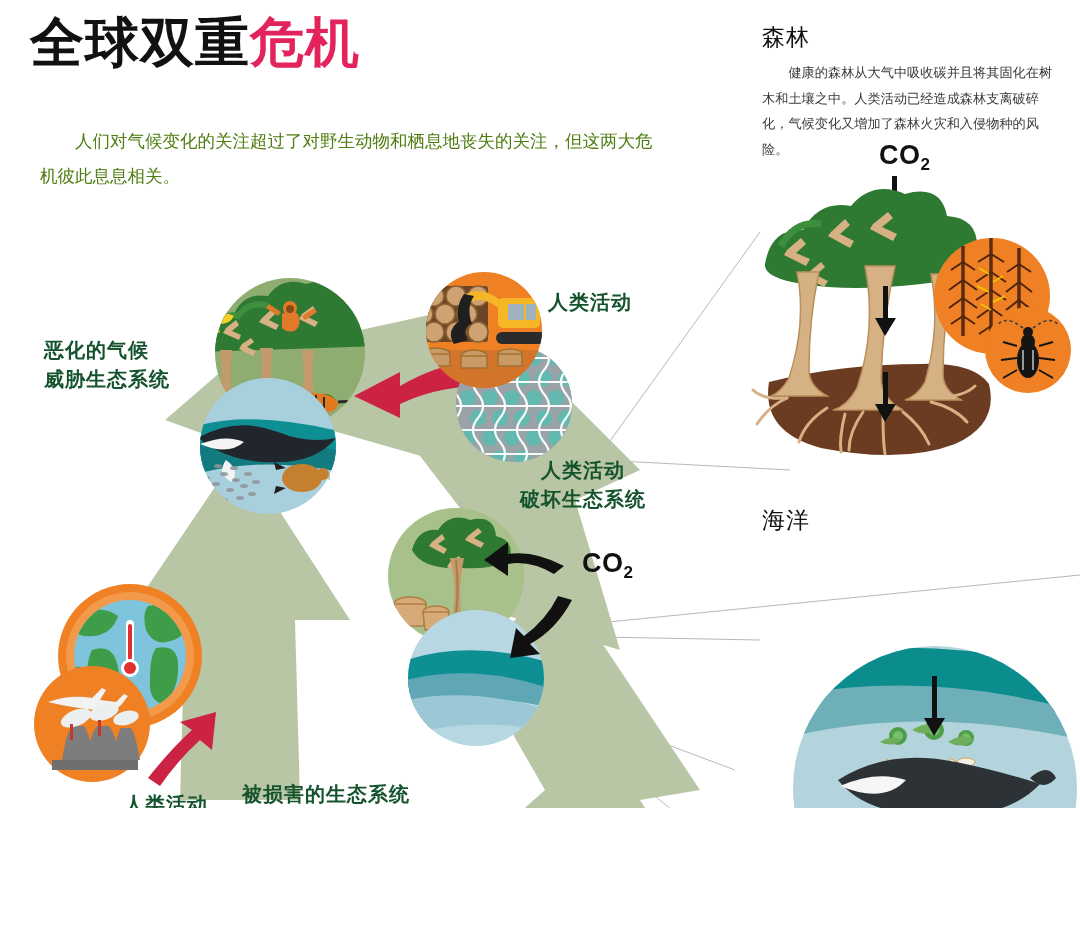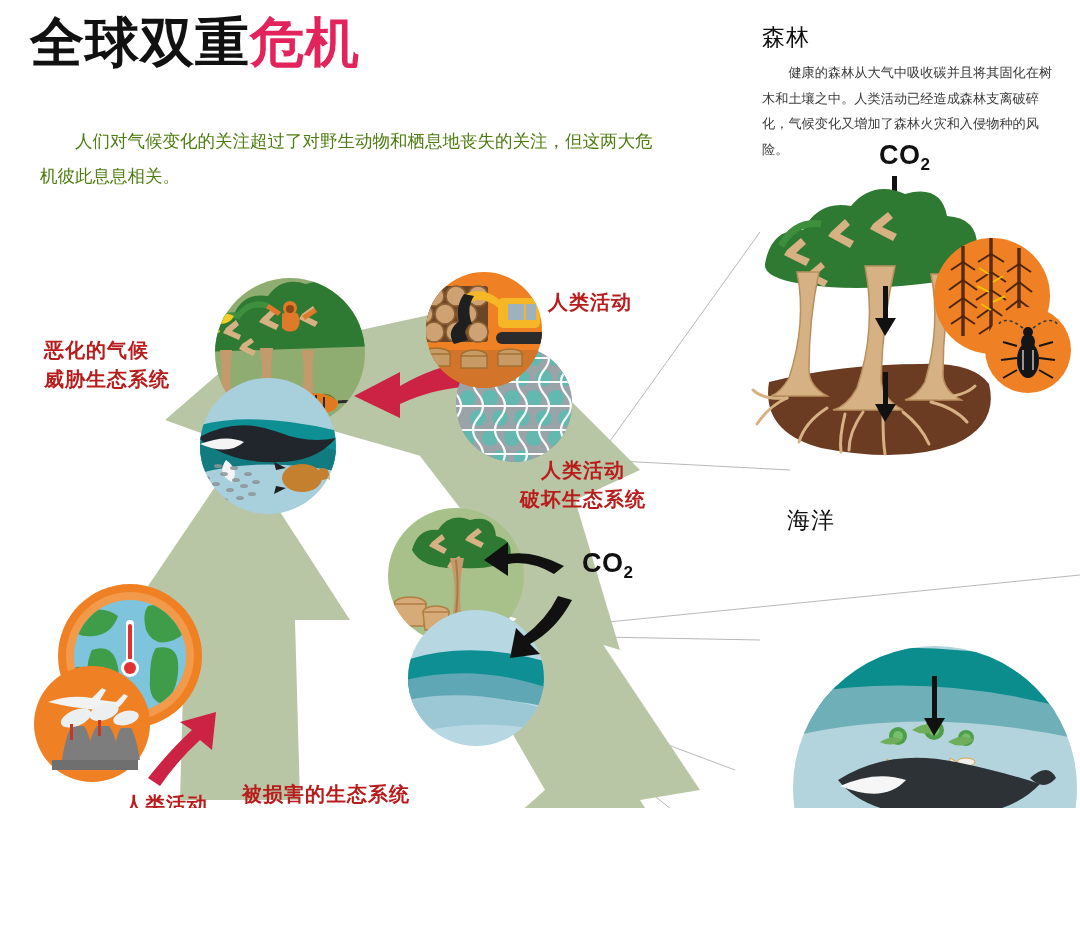--- a/index.html
+++ b/index.html
@@ -64,21 +64,21 @@
     color: #111;
     letter-spacing: 0.5px;
     font-family: "Liberation Sans", sans-serif;
     text-align: center;
   }
   .co2 sub { font-size: 17px; }
   .flowlabel {
     position: absolute;
     font-size: 20px;
     font-weight: 900;
-    color: #b91c1c;
+    color: #14532d;
     line-height: 1.45;
     letter-spacing: 1px;
     white-space: nowrap;
   }
   .flowlabel.center { text-align: center; }
   svg { display: block; overflow: visible; }
 </style>
 </head>
 <body>
 
@@ -522,21 +522,21 @@
         <path d="M288,152 q-18,-14 -26,-2"></path>
         <path d="M298,152 q18,-14 26,-2"></path>
       </g>
       <g stroke="#cfcfcf" stroke-width="1.4">
         <line x1="288" y1="174" x2="288" y2="194"></line>
         <line x1="298" y1="174" x2="298" y2="194"></line>
       </g>
     </g>
   </svg>
 
-  <div class="panel-heading" style="left:787px;top:505px;">海洋</div>
+  <div class="panel-heading" style="left:762px;top:505px;">海洋</div>
 
   <div class="co2" style="left:898px;top:646px;">
     <span>CO</span><sub>2</sub>
   </div>
 
   <svg class="abs" style="left:730px;top:638px;width:350px;height:311px;">
     <defs>
         <clipPath id="clipOceanPanel">
           <circle cx="205" cy="150" r="142"></circle>
         </clipPath>

